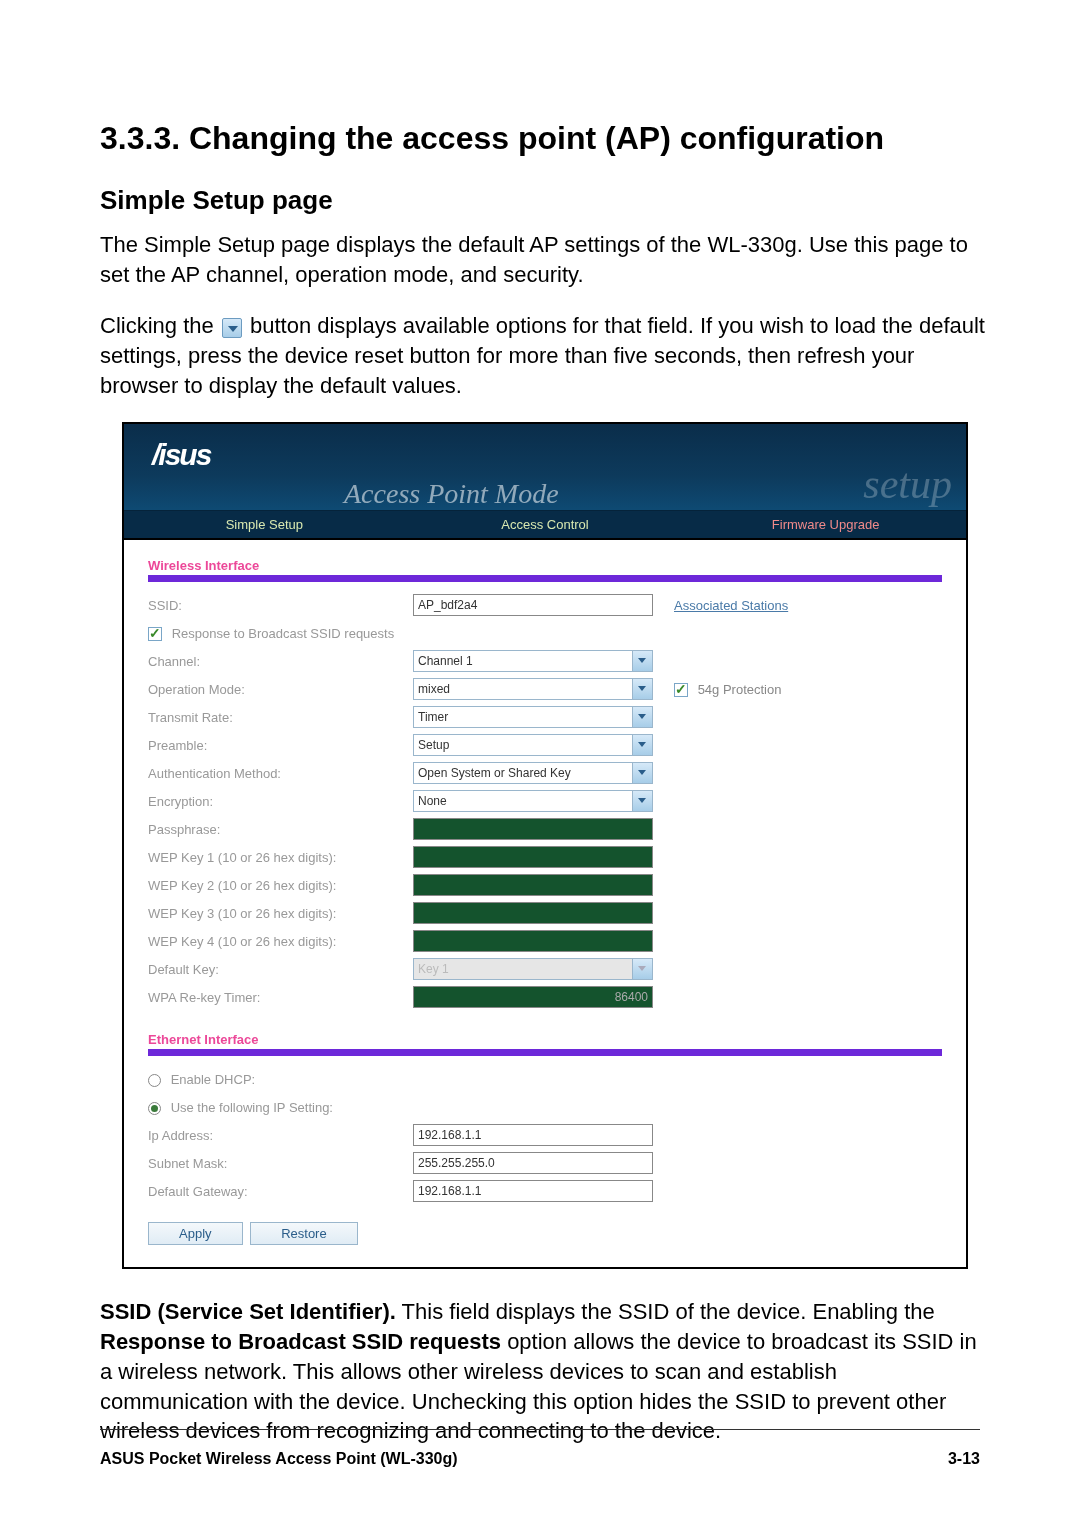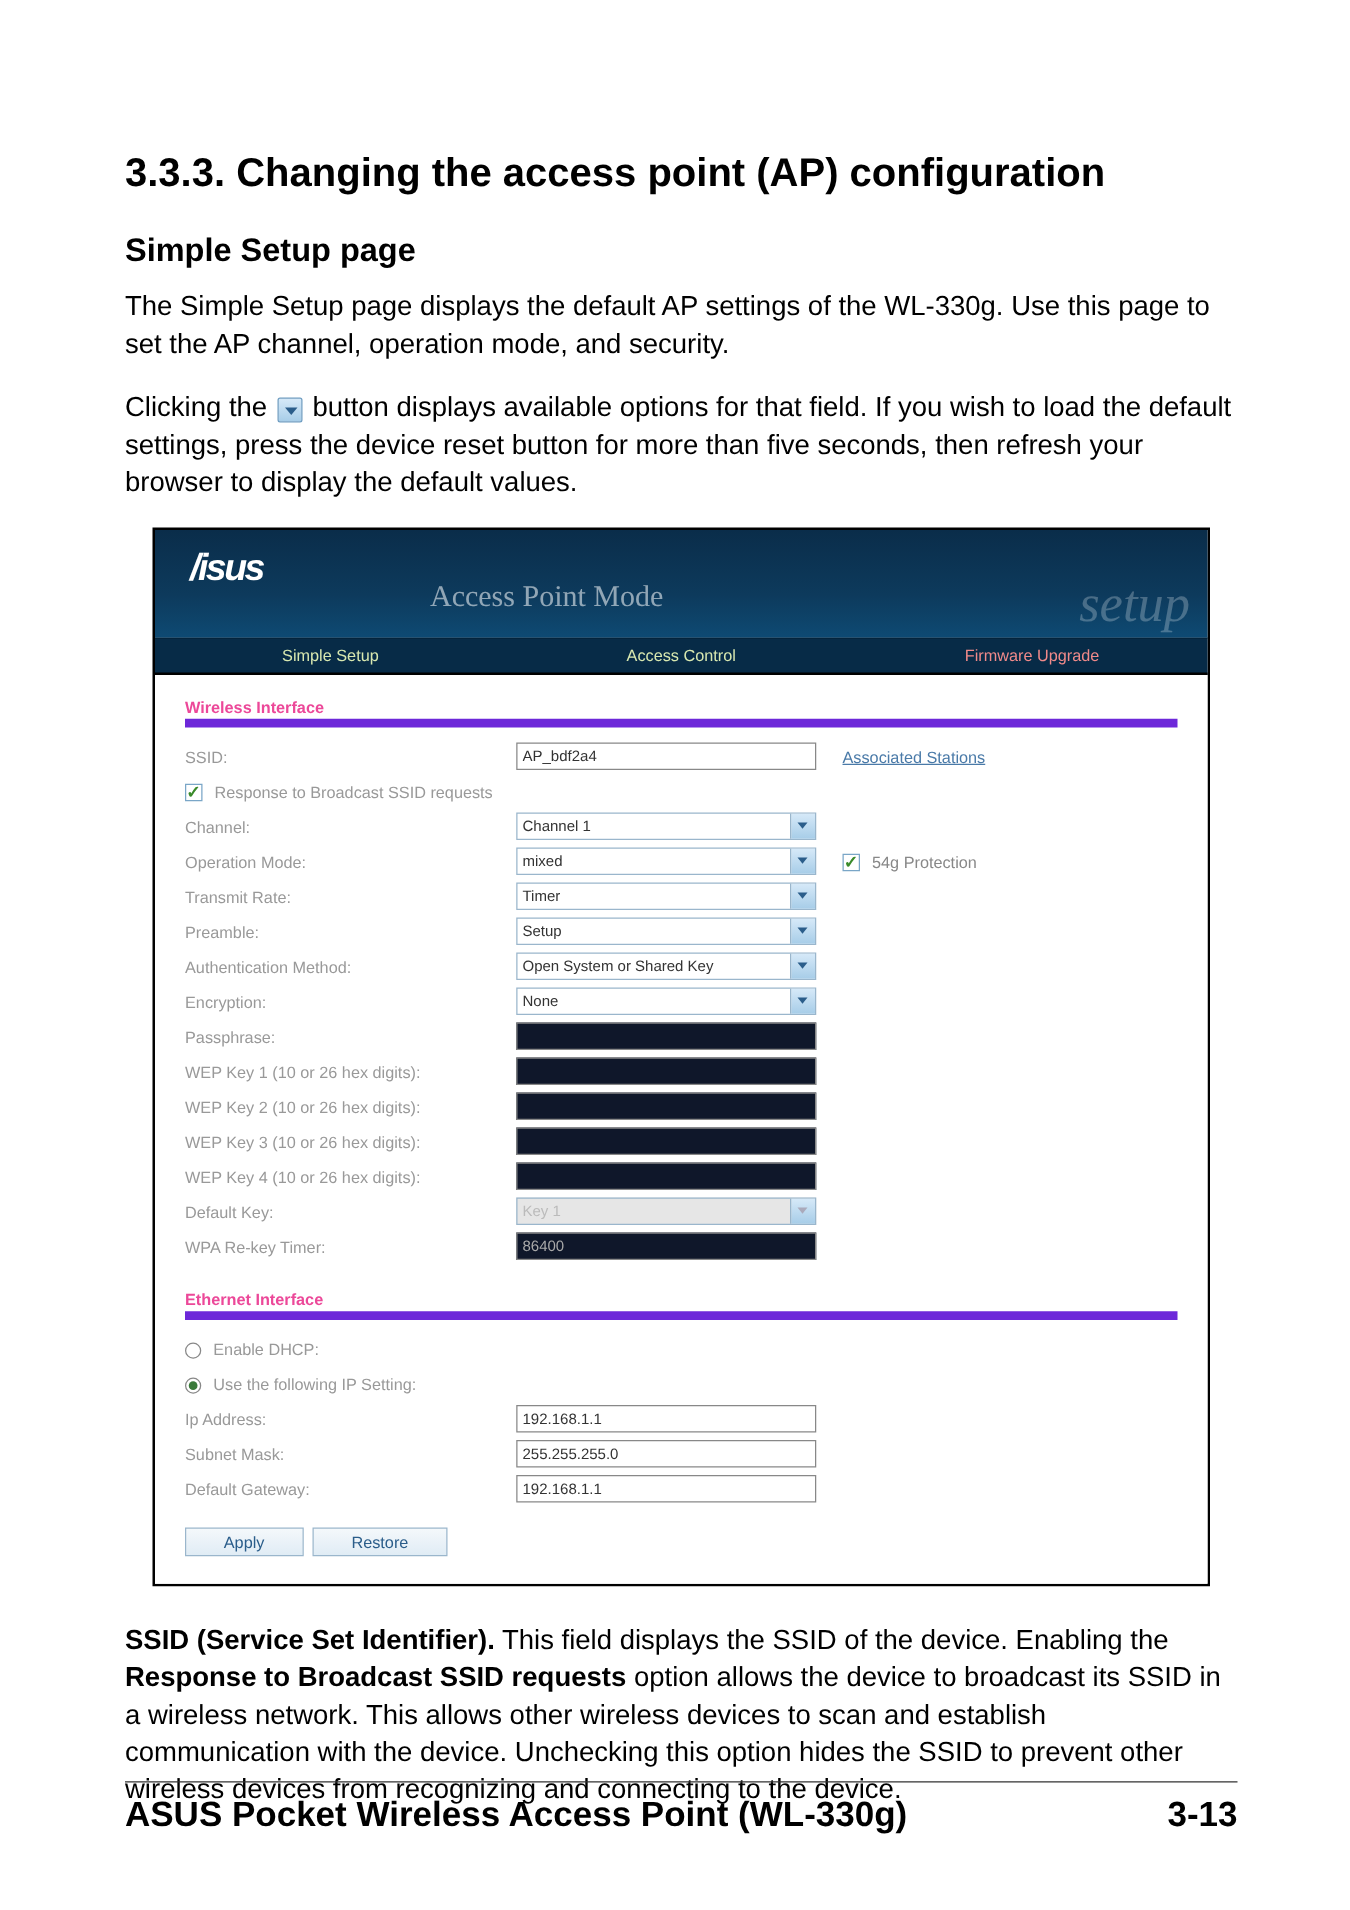--- a/index.html
+++ b/index.html
@@ -69,24 +69,25 @@
     font-weight: bold;
     font-style: italic;
     letter-spacing: -2px;
     color: #fff;
     position: absolute;
     top: 14px;
     left: 28px;
   }
   .ap-mode {
     font-family: Georgia, 'Times New Roman', serif;
-    font-size: 24px;
+    font-style: italic;
+    font-size: 28px;
     color: rgba(255,255,255,0.55);
     position: absolute;
-    bottom: 18px;
+    bottom: 0;
     left: 220px;
   }
   .setup-wm {
     font-family: Georgia, 'Times New Roman', serif;
     font-style: italic;
     font-size: 42px;
     color: rgba(255,255,255,0.25);
     position: absolute;
     right: 14px;
     bottom: 2px;
@@ -130,21 +131,21 @@
   .extra-col { flex: 1; padding-left: 16px; color: #4a7aa8; }
   .txt-input {
     width: 240px;
     height: 22px;
     border: 1px solid #888;
     font-size: 12px;
     padding: 0 4px;
     background: #fff;
     color: #333;
   }
-  .txt-input.disabled { background: #0f172a; color: #aaa; }
+  .txt-input.disabled { background: #14532d; color: #aaa; text-align: right; }
   .dd {
     width: 240px;
     height: 22px;
     border: 1px solid #9ab6cc;
     background: #fff;
     font-size: 12px;
     color: #333;
     padding: 0 4px;
     display: flex;
     align-items: center;
@@ -209,26 +210,26 @@
     color: #2a5d8a;
     font-size: 13px;
     padding: 3px 30px;
     margin-right: 4px;
   }
   .link { color: #4a7aa8; text-decoration: underline; }
   .footer {
     position: absolute;
     bottom: 60px;
     left: 100px;
-    right: 90px;
+    right: 100px;
     border-top: 1px solid #333;
-    padding-top: 10px;
+    padding-top: 20px;
     display: flex;
     justify-content: space-between;
-    font-size: 28px;
+    font-size: 16px;
     font-weight: bold;
   }
 </style>
 </head>
 <body>
 
 <div class="page">
   <div class="section-title">
     <span>3.3.3.</span>
     <span>Changing the access point (AP) configuration</span>

